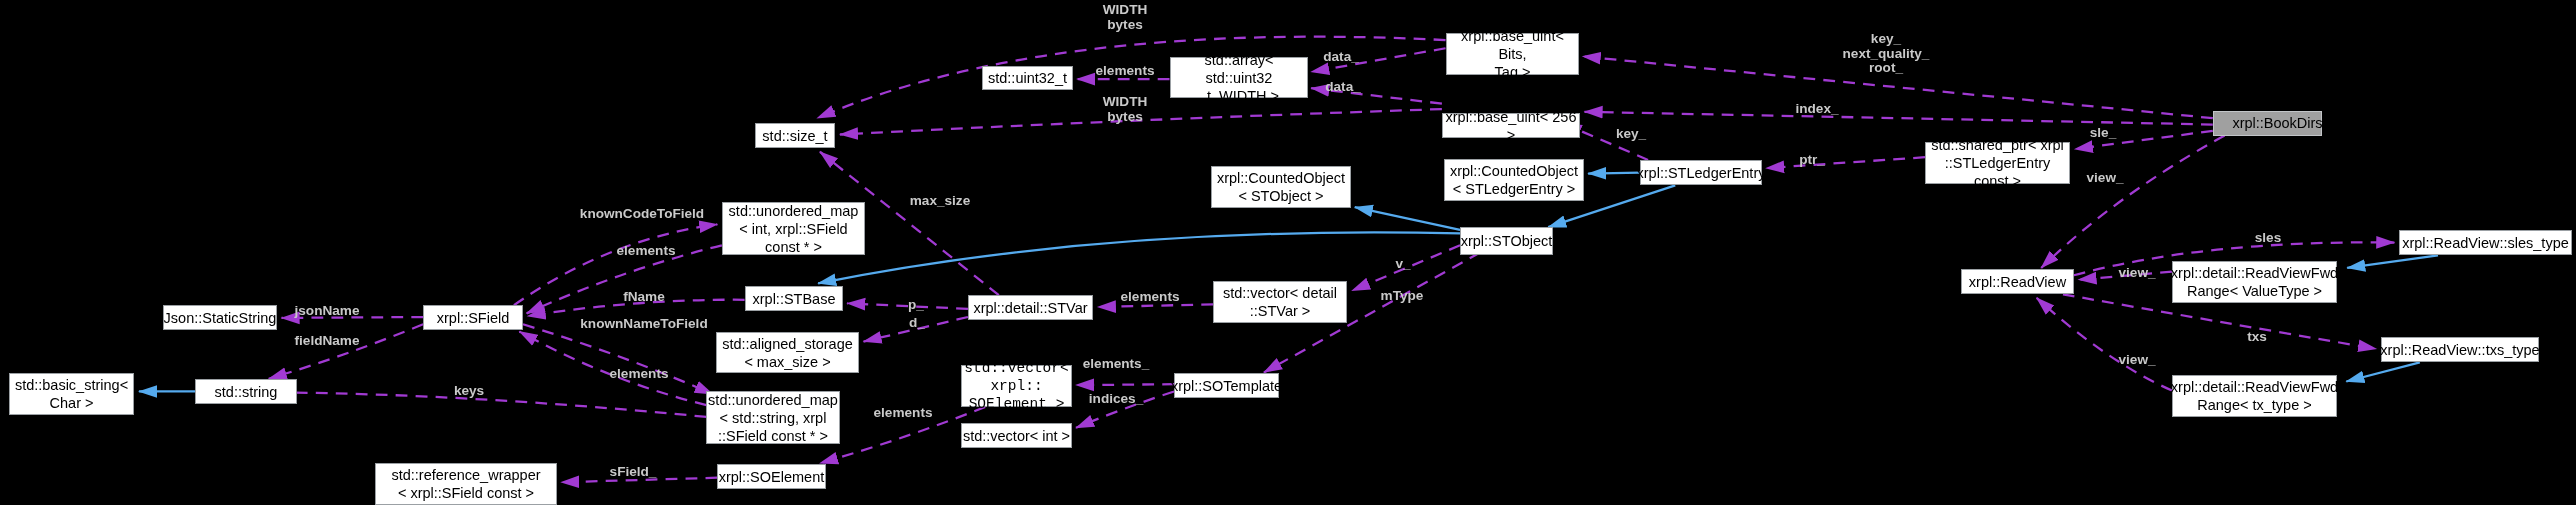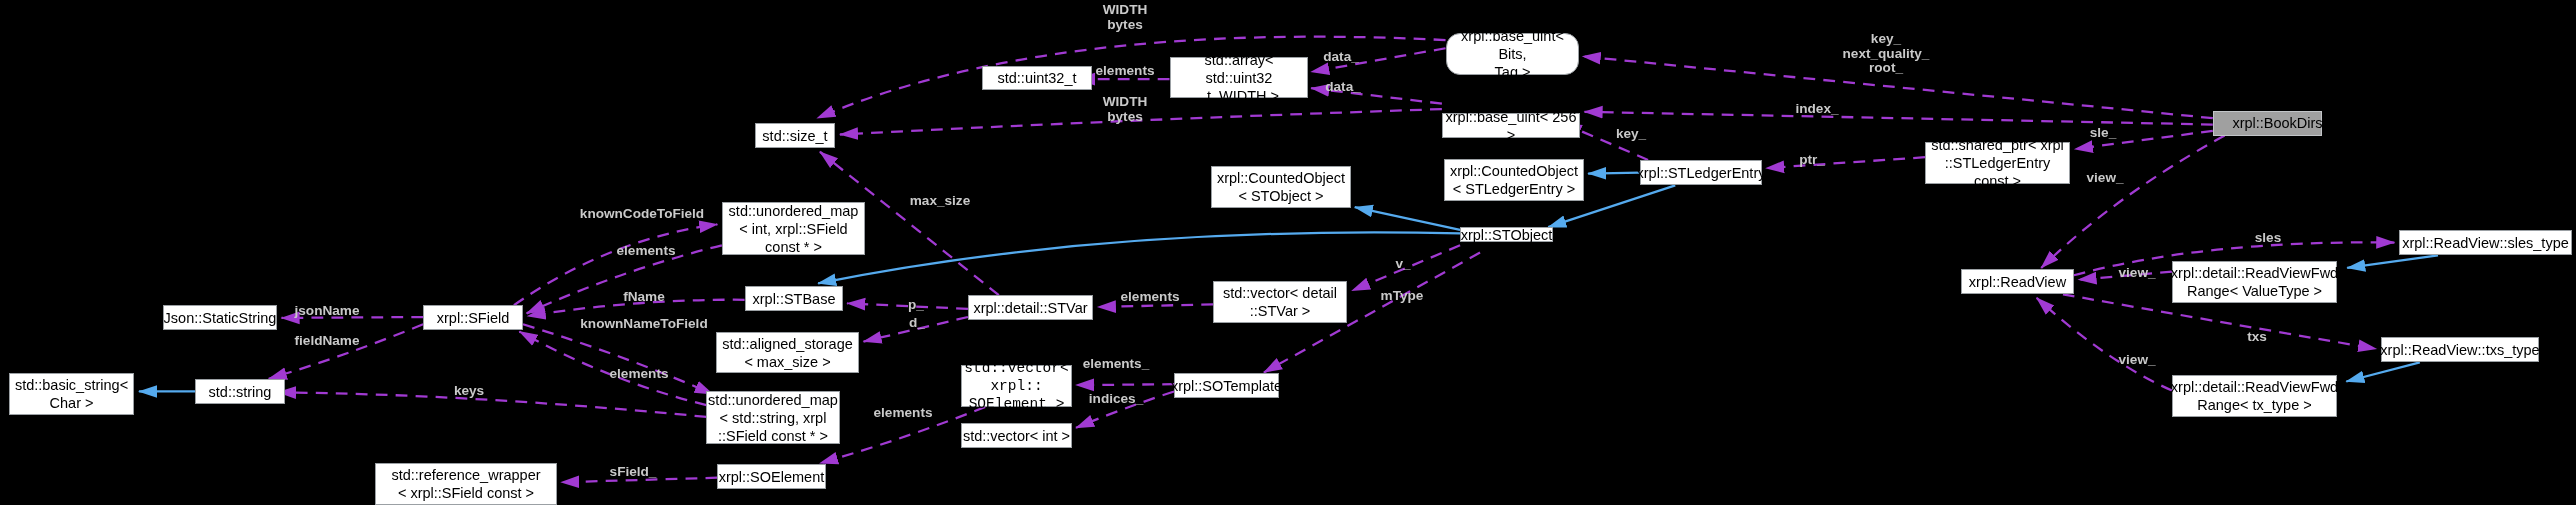--- a/index.html
+++ b/index.html
@@ -65,57 +65,57 @@
         <path d="M215,431 L153,431" fill="none" stroke="#55aaee" stroke-width="2.5" marker-end="url(#arrow-inh)"></path>
         <path d="M1608,257 Q1220,248 901,312" fill="none" stroke="#55aaee" stroke-width="2.5" marker-end="url(#arrow-inh)"></path>
         <path d="M1608,253 L1492,228" fill="none" stroke="#55aaee" stroke-width="2.5" marker-end="url(#arrow-inh)"></path>
         <path d="M1806,190 L1749,191" fill="none" stroke="#55aaee" stroke-width="2.5" marker-end="url(#arrow-inh)"></path>
         <path d="M1845,204 L1705,250" fill="none" stroke="#55aaee" stroke-width="2.5" marker-end="url(#arrow-inh)"></path>
         <path d="M2685,281 L2585,295" fill="none" stroke="#55aaee" stroke-width="2.5" marker-end="url(#arrow-inh)"></path>
         <path d="M2665,399 L2584,420" fill="none" stroke="#55aaee" stroke-width="2.5" marker-end="url(#arrow-inh)"></path>
       </g>
   </svg>
   <div id="nodes">
-      <div class="node" style="left: 982px; top: 66px; width: 110px; height: 23.6px;">std::uint32_t</div>
+      <div class="node" style="left: 982px; top: 66px; width: 91px; height: 23.6px;">std::uint32_t</div>
       <div class="node" style="left: 1170px; top: 57px; width: 138px; height: 41px;">std::array&lt; std::uint32
 _t, WIDTH &gt;</div>
-      <div class="node" style="left: 1446px; top: 33px; width: 133px; height: 42px; border-radius: 14px;">xrpl::base_uint&lt; Bits,
+      <div class="node" style="left: 1446px; top: 33px; width: 133px; height: 42px;">xrpl::base_uint&lt; Bits,
 Tag &gt;</div>
       <div class="node" style="left: 1442px; top: 97px; width: 138px; height: 25.4px; margin-top: 16px;">xrpl::base_uint&lt; 256 &gt;</div>
       <div class="node" style="left: 755px; top: 123px; width: 80px; height: 25.4px;">std::size_t</div>
       <div class="node" style="left: 1211px; top: 166px; width: 140px; height: 42px;">xrpl::CountedObject
 &lt; STObject &gt;</div>
       <div class="node" style="left: 1444px; top: 159px; width: 140px; height: 42px;">xrpl::CountedObject
 &lt; STLedgerEntry &gt;</div>
       <div class="node" style="left: 1640px; top: 160px; width: 122px; height: 25.4px;">xrpl::STLedgerEntry</div>
       <div class="node" style="left: 1925px; top: 142px; width: 145px; height: 42px;">std::shared_ptr&lt; xrpl
 ::STLedgerEntry const &gt;</div>
       <div class="node selected" style="left: 2213px; top: 111px; width: 109px; height: 24.5px;">xrpl::BookDirs</div>
-      <div class="node" style="left: 1460px; top: 227px; width: 93px; height: 15px;">xrpl::STObject</div>
+      <div class="node" style="left: 1460px; top: 227px; width: 93px; height: 28px;">xrpl::STObject</div>
       <div class="node" style="left: 1961px; top: 269px; width: 113px; height: 25.4px;">xrpl::ReadView</div>
       <div class="node" style="left: 2399px; top: 230px; width: 173px; height: 25.4px;">xrpl::ReadView::sles_type</div>
       <div class="node" style="left: 2172px; top: 261px; width: 165px; height: 42px;">xrpl::detail::ReadViewFwd
 Range&lt; ValueType &gt;</div>
       <div class="node" style="left: 2381px; top: 337px; width: 158px; height: 25.4px;">xrpl::ReadView::txs_type</div>
       <div class="node" style="left: 2172px; top: 375px; width: 165px; height: 42px;">xrpl::detail::ReadViewFwd
 Range&lt; tx_type &gt;</div>
       <div class="node" style="left: 1213px; top: 281px; width: 134px; height: 42px;">std::vector&lt; detail
 ::STVar &gt;</div>
       <div class="node" style="left: 968px; top: 295px; width: 125px; height: 25.4px;">xrpl::detail::STVar</div>
       <div class="node" style="left: 745px; top: 286px; width: 98px; height: 25.4px;">xrpl::STBase</div>
       <div class="node" style="left: 722px; top: 202px; width: 143px; height: 53px;">std::unordered_map
 &lt; int, xrpl::SField
 const * &gt;</div>
       <div class="node" style="left: 716px; top: 332px; width: 143px; height: 41px;">std::aligned_storage
 &lt; max_size &gt;</div>
       <div class="node" style="left: 423px; top: 305px; width: 100px; height: 25px;">xrpl::SField</div>
       <div class="node" style="left: 163px; top: 305px; width: 114px; height: 25.4px;">Json::StaticString</div>
       <div class="node" style="left: 9px; top: 373px; width: 125px; height: 42px;">std::basic_string&lt;
 Char &gt;</div>
-      <div class="node" style="left: 195px; top: 379px; width: 90px; height: 25.4px;">std::string</div>
+      <div class="node" style="left: 195px; top: 379px; width: 102px; height: 25.4px;">std::string</div>
       <div class="node" style="left: 706px; top: 391px; width: 134px; height: 53px;">std::unordered_map
 &lt; std::string, xrpl
 ::SField const * &gt;</div>
       <div class="node" style="left: 961px; top: 365px; width: 111px; height: 42px; font-family: Liberation Mono, monospace;">std::vector&lt; xrpl::
 SOElement &gt;</div>
       <div class="node" style="left: 961px; top: 423px; width: 111px; height: 25.4px;">std::vector&lt; int &gt;</div>
       <div class="node" style="left: 1174px; top: 373px; width: 105px; height: 25.4px;">xrpl::SOTemplate</div>
       <div class="node" style="left: 375px; top: 463px; width: 182px; height: 42px;">std::reference_wrapper
 &lt; xrpl::SField const &gt;</div>
       <div class="node" style="left: 717px; top: 464px; width: 109px; height: 25.4px;">xrpl::SOElement</div>

